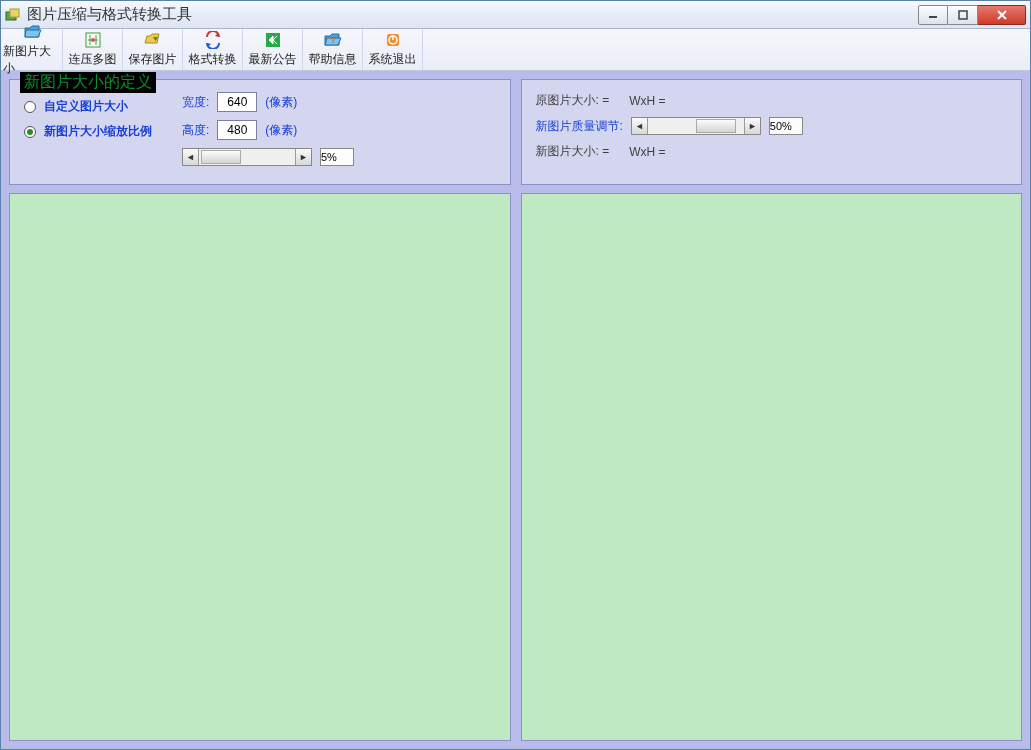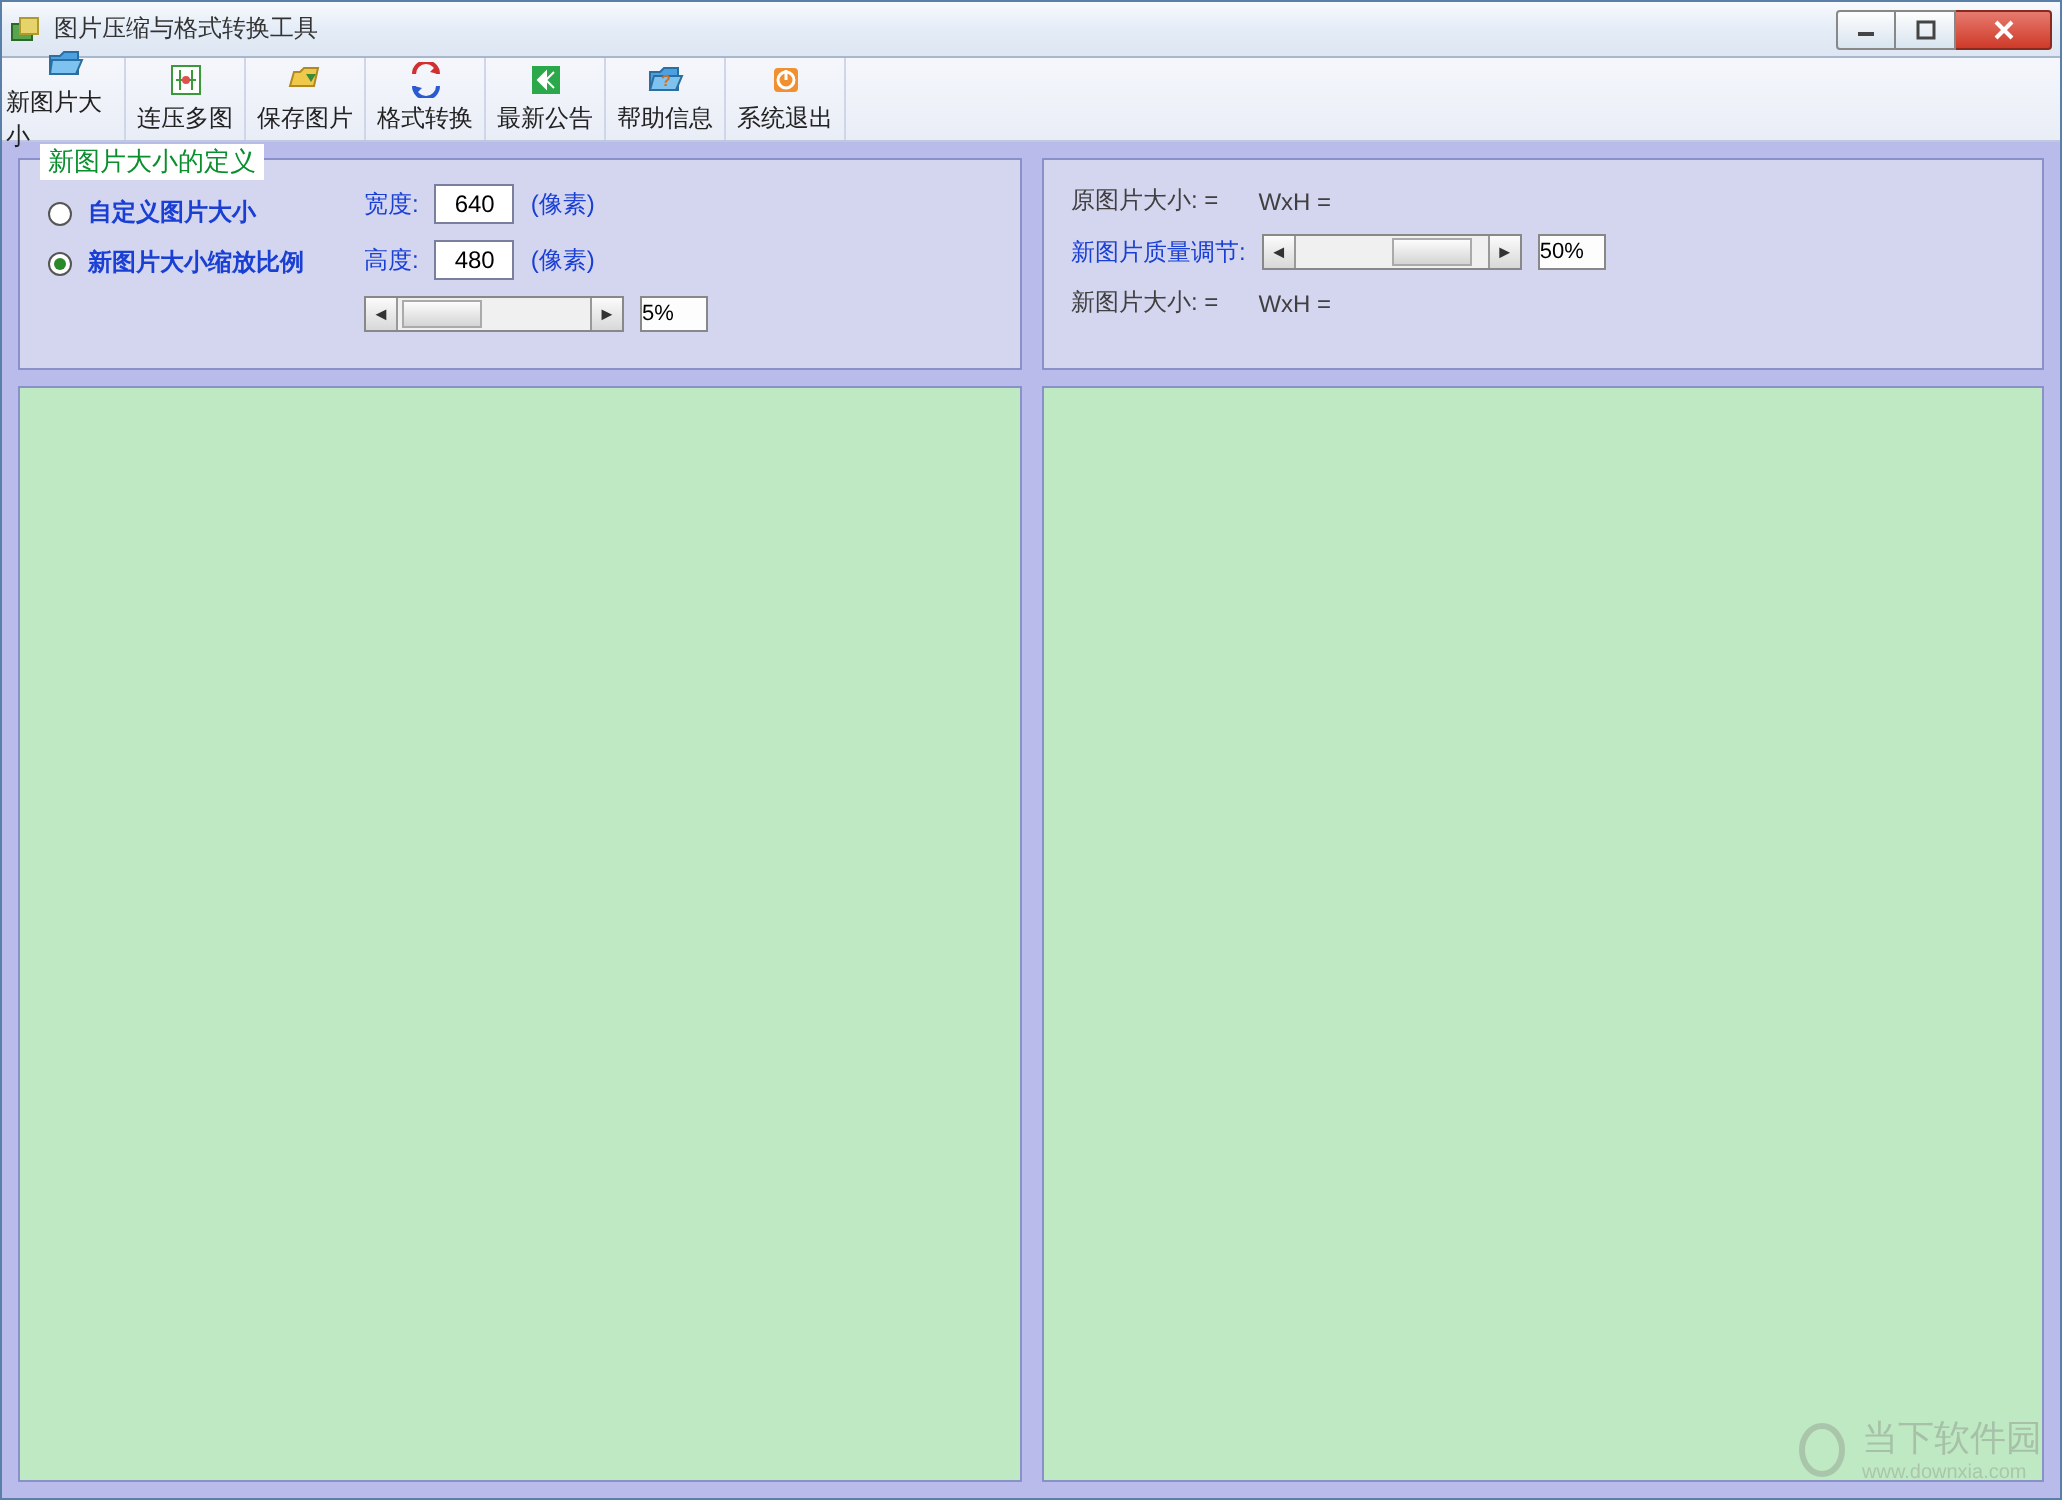--- a/index.html
+++ b/index.html
@@ -29,21 +29,21 @@
   border-bottom: 1px solid #a8b8cc;
 }
 .titlebar-icon {
   width: 16px; height: 16px;
   margin-right: 6px;
   display: inline-block;
 }
 .titlebar-title {
   flex: 1;
   color: #333;
-  font-size: 12px;
+  font-size: 15px;
 }
 .window-controls {
   display: flex;
   gap: 0;
 }
 .win-btn {
   width: 30px; height: 20px;
   border: 1px solid #888;
   background: linear-gradient(to bottom, #fdfdfd, #d8e4f0);
   display: flex;
@@ -107,24 +107,24 @@
   border: 1px solid #8a90c8;
   background: #d4d6f0;
   position: relative;
   padding: 12px 14px 10px;
   min-height: 98px;
 }
 .panel-title {
   position: absolute;
   top: -8px;
   left: 10px;
-  background: #ffffff;
+  background: #000000;
   padding: 0 4px;
   color: #0a8f2f;
-  font-size: 13px;
+  font-size: 16px;
 }
 .row {
   display: flex;
   align-items: center;
   gap: 8px;
   margin-bottom: 8px;
   font-size: 12px;
 }
 .radio {
   width: 12px; height: 12px;
@@ -391,23 +391,14 @@
 
     </div>
 
     <div class="bottom-panels">
       <div class="preview"></div>
       <div class="preview"></div>
     </div>
 
   </div>
 
-  <div class="watermark">
-    <svg width="28" height="28" viewBox="0 0 28 28">
-        <ellipse cx="14" cy="14" rx="10" ry="12" fill="none" stroke="rgba(120,120,120,0.3)" stroke-width="3"></ellipse>
-      </svg>
-    <div>
-      <div>当下软件园</div>
-      <div class="small">www.downxia.com</div>
-    </div>
-  </div>
 
 </div>
 
 </body></html>

